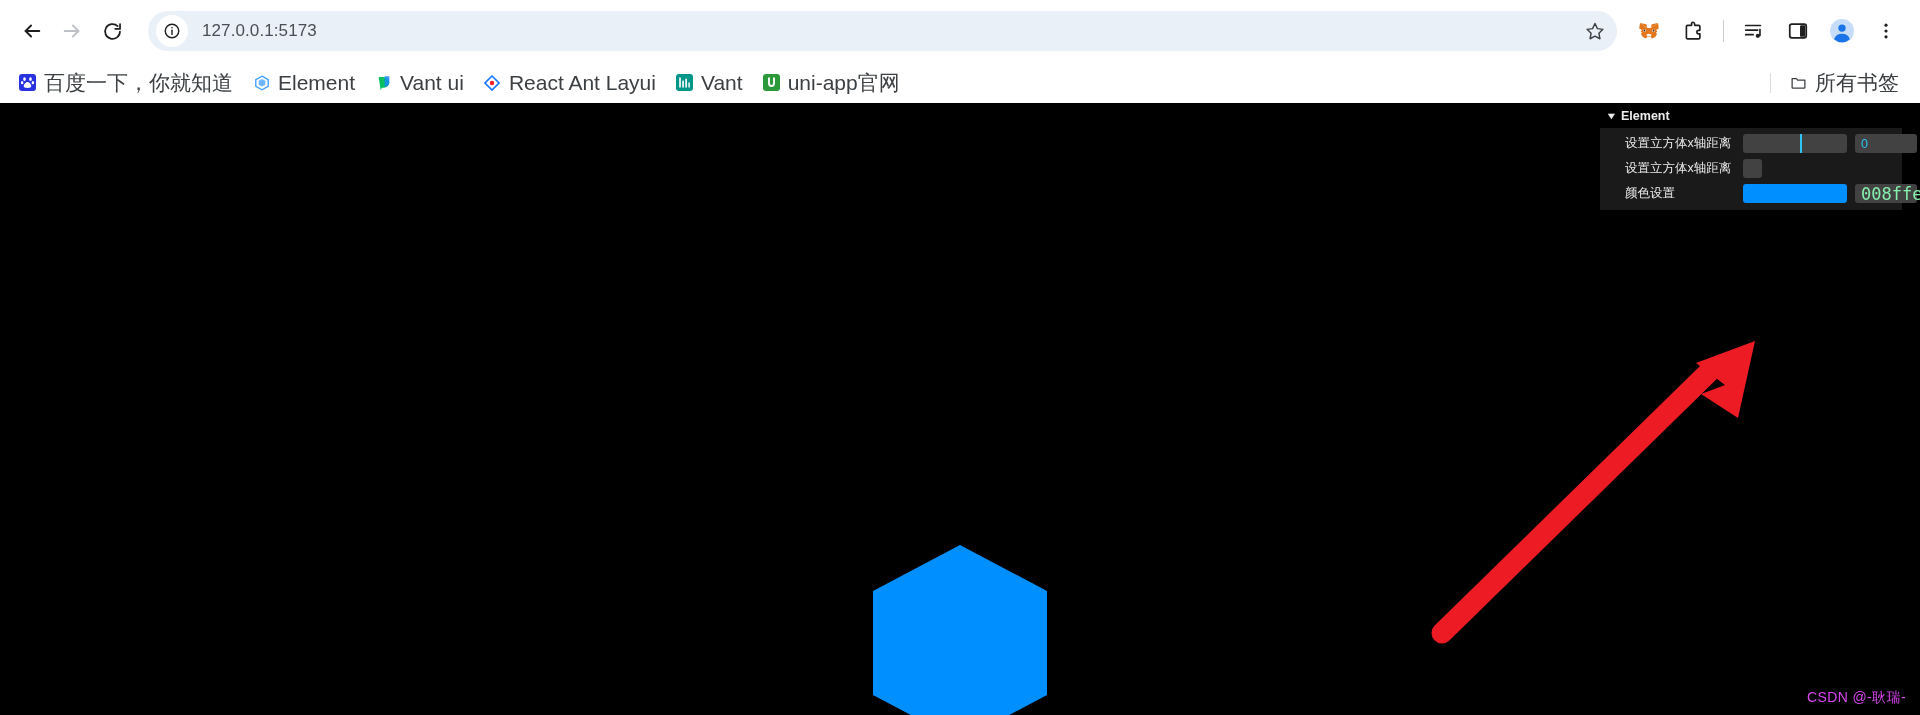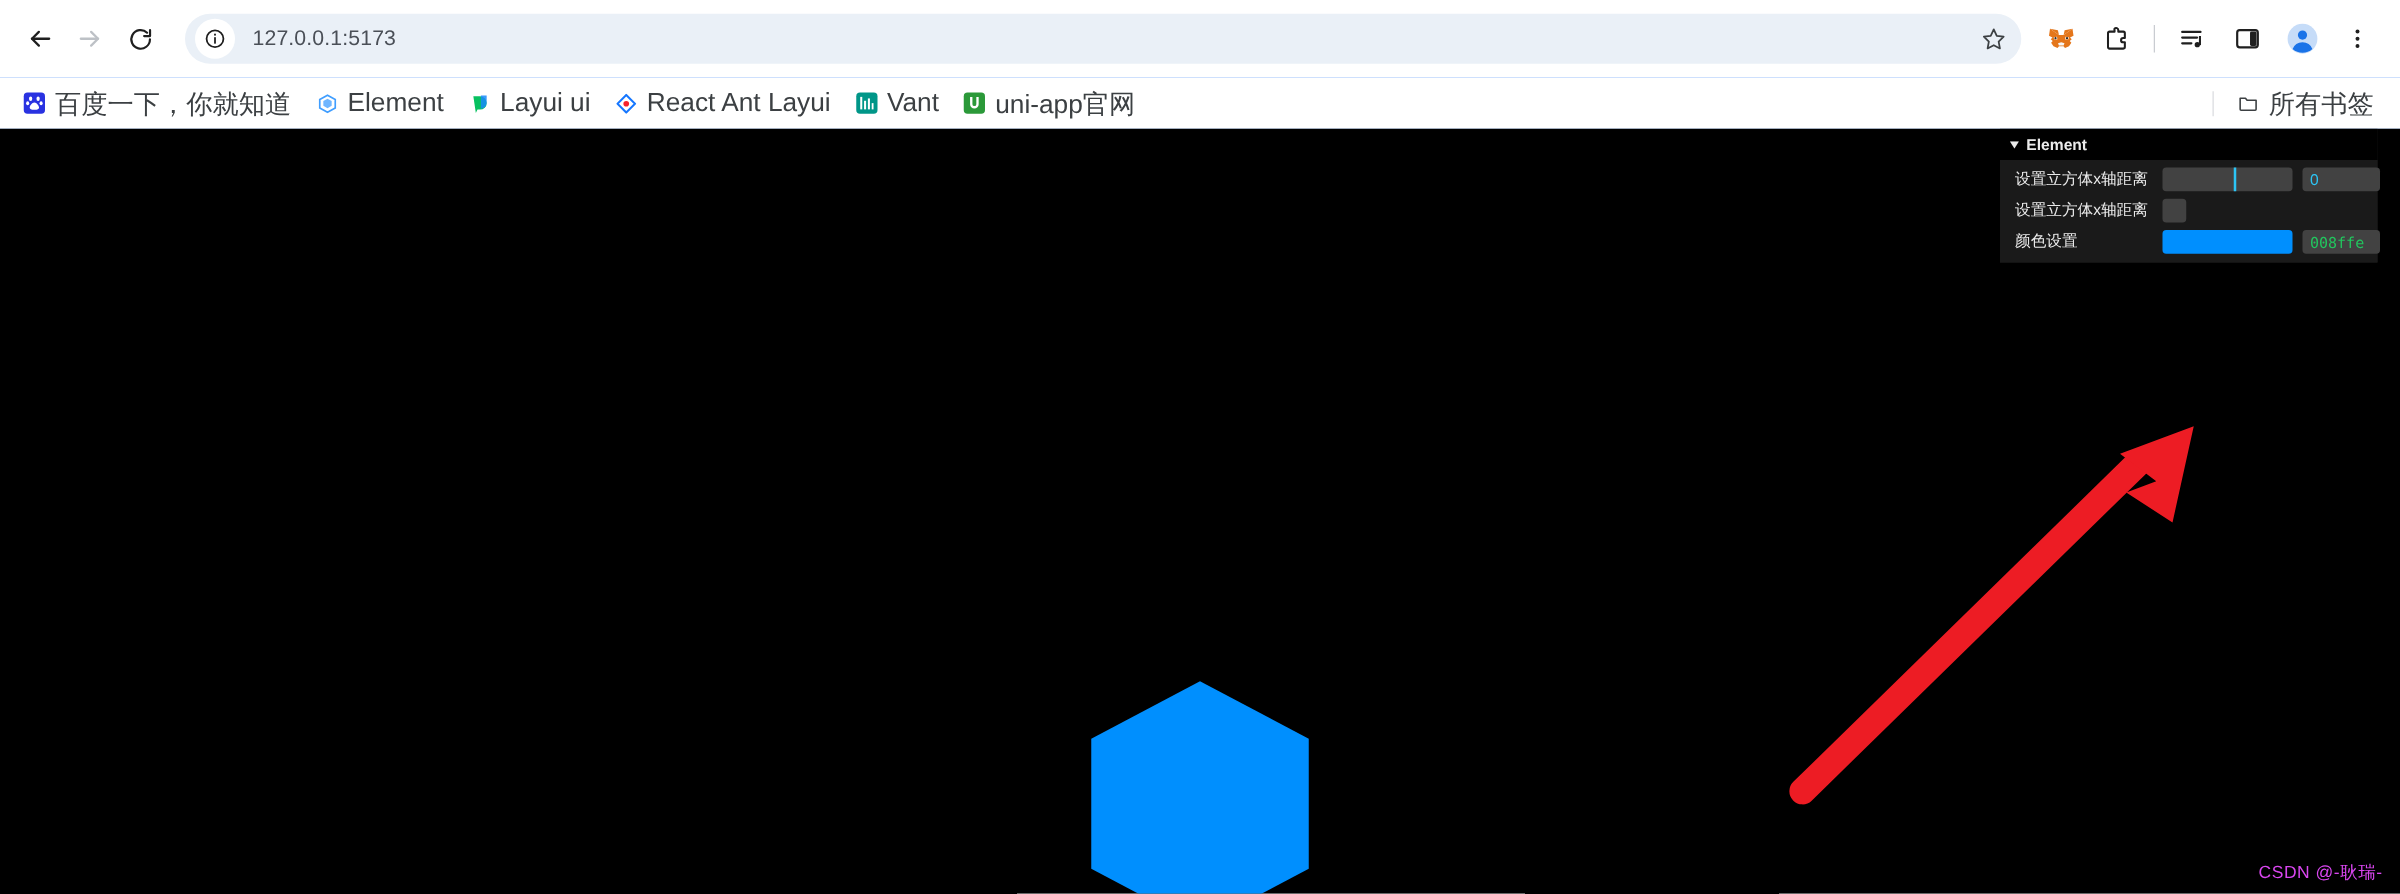--- a/index.html
+++ b/index.html
@@ -9,21 +9,21 @@
     background: #fff;
     font-family: "Liberation Sans", sans-serif;
   }
 
   #app { position: relative; width: 1920px; height: 715px; }
 
   
   .browser-chrome {
     position: absolute; top: 0; left: 0;
     width: 1920px; height: 103px;
-    background: #3b82f6;
+    background: #6d28d9;
   }
 
   .toolbar {
     position: absolute; top: 0; left: 0;
     width: 1920px; height: 62px;
     display: flex; align-items: center;
     padding: 0 12px;
     background: #ffffff;
   }
 
@@ -149,21 +149,21 @@
     display: inline-block;
     margin-right: 7px;
     font-size: 10px;
     line-height: 1;
     transform: scaleX(1.25);
   }
   .gui-rows { padding: 3px 0 4px 0; background:#1a1a1a; }
   .gui-row {
     display: flex; align-items: center;
     height: 25px;
-    padding: 0 8px 0 12px;
+    padding: 0 8px 0 25px;
   }
   .gui-name {
     width: 118px;
     flex: 0 0 auto;
     color: #ebebeb;
     font-size: 12.5px;
     white-space: nowrap;
     overflow: hidden;
   }
   .gui-widget { flex: 1 1 auto; display: flex; align-items: center; }
@@ -203,23 +203,23 @@
     border-radius: 3px;
     flex: 0 0 auto;
   }
   .color-hex {
     margin-left: 8px;
     width: 62px; height: 19px;
     background: #424242;
     border-radius: 3px;
     display: flex; align-items: center;
     padding-left: 6px;
-    color: #22c55e;
+    color: #86efac;
     font-family: "DejaVu Sans Mono", "Liberation Mono", monospace;
-    font-size: 12px;
+    font-size: 17px;
     flex: 0 0 auto;
   }
 
   
   .annot-arrow {
     position: absolute;
     left: 1420px; top: 220px;
     width: 340px; height: 330px;
     pointer-events: none;
   }
@@ -361,21 +361,21 @@
         <span class="bm-label">Element</span>
       </div>
 
       <div class="bm">
         <span class="bm-ico" style="background:transparent">
           <svg width="16" height="16" viewBox="0 0 24 24">
             <path d="M4 3 h8 a8 8 0 0 1 0 16 h-3 l-2 4 z" fill="#07c160"></path>
             <path d="M13 2 h7 v9 a7 7 0 0 1 -7 7 z" fill="#1989fa" opacity="0.85"></path>
           </svg>
         </span>
-        <span class="bm-label">Layui ui</span>
+        <span class="bm-label">Vant ui</span>
       </div>
 
       <div class="bm">
         <span class="bm-ico" style="background:transparent">
           <svg width="16" height="16" viewBox="0 0 24 24">
             <polygon points="12,1.5 22.5,12 12,22.5 1.5,12" fill="none" stroke="#1677ff" stroke-width="2.4"></polygon>
             <circle cx="12" cy="12" r="3.4" fill="#f5222d"></circle>
           </svg>
         </span>
         <span class="bm-label">React Ant Layui</span>

